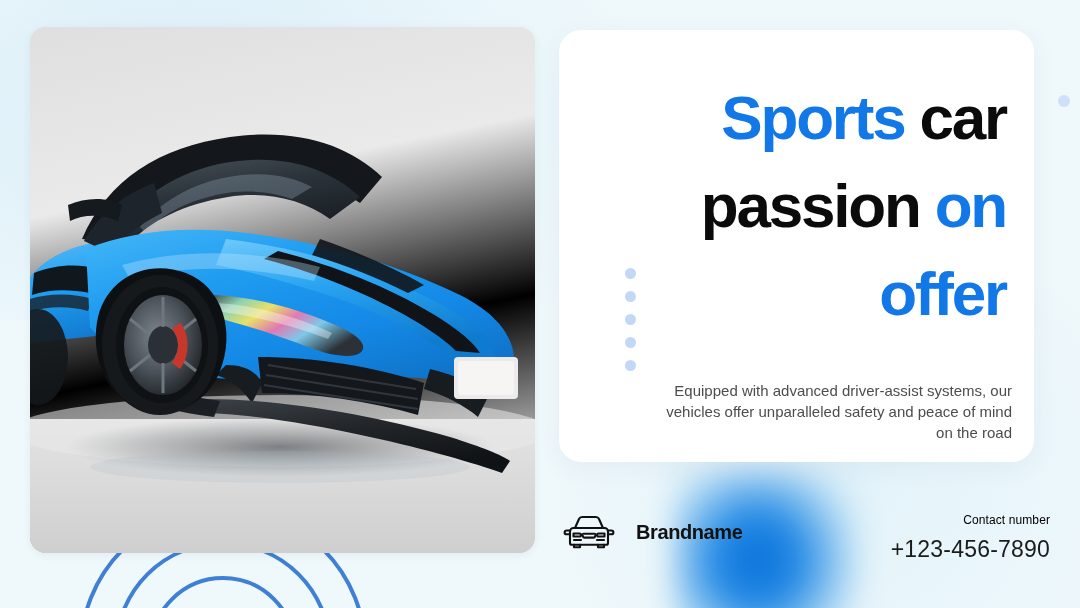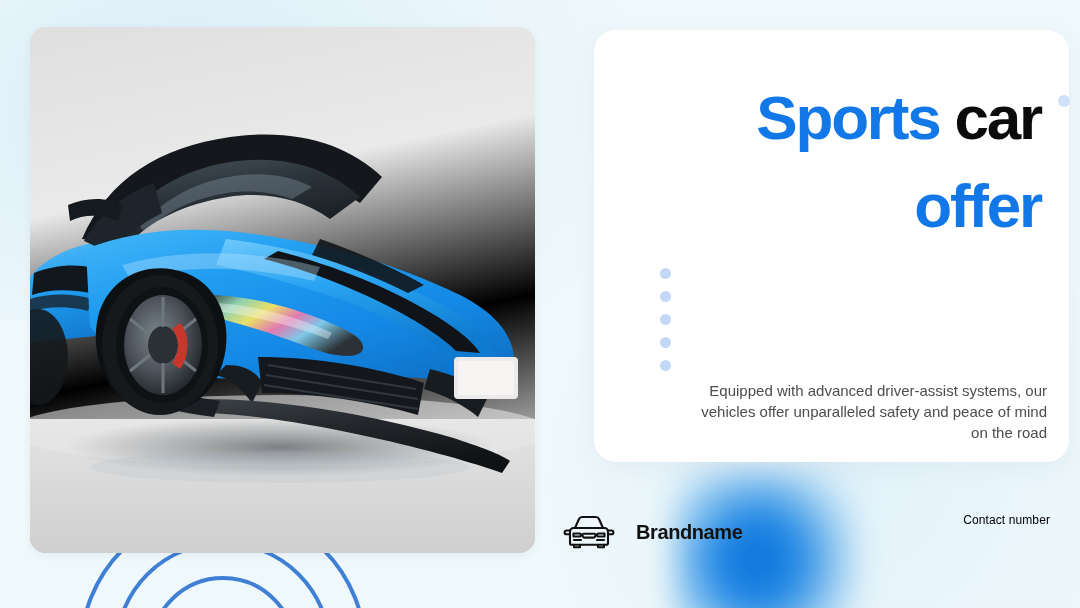--- a/index.html
+++ b/index.html
@@ -34,21 +34,21 @@
   .photo-card {
     position:absolute; left:30px; top:27px; width:505px; height:526px;
     border-radius:16px; overflow:hidden;
     background:linear-gradient(170deg,#dcdcdc 0%,#e3e3e3 22%,#eeeeee 55%,#e6e6e6 78%,#d9d9d9 100%);
     box-shadow:0 2px 10px rgba(40,60,80,0.06);
   }
   .photo-card svg { display:block; width:100%; height:100%; }
 
   
   .content-card {
-    position:absolute; left:594px; top:30px; width:475px; height:432px;
+    position:absolute; left:559px; top:30px; width:475px; height:432px;
     background:#ffffff; border-radius:22px;
     box-shadow:0 6px 26px rgba(60,90,120,0.06);
   }
   .headline {
     position:absolute; right:28px; top:44px; width:400px;
     text-align:right;
     font-size:62px; line-height:88px; font-weight:800;
     letter-spacing:-2.2px; color:#0b0b0b;
   }
   .headline .blue { color:#1278e8; }
@@ -262,20 +262,24 @@
 </div>
 
 <div class="content-card">
 
   <div class="headline">
     <span class="headline-line">
       <span class="blue">Sports</span>
       <span>car</span>
     </span>
     <span class="headline-line">
+      <span>passion</span>
+      <span class="blue">on</span>
+    </span>
+    <span class="headline-line">
       <span class="blue">offer</span>
     </span>
   </div>
 
   <div class="dot-column">
     <span class="dot"></span>
     <span class="dot"></span>
     <span class="dot"></span>
     <span class="dot"></span>
     <span class="dot"></span>
@@ -307,13 +311,14 @@
 
       <path d="M12 31.8 L12 34.2 L18 34.2 L18 31.8"></path>
       <path d="M36 31.8 L36 34.2 L42 34.2 L42 31.8"></path>
     </g>
   </svg>
   <span class="brand-name">Brandname</span>
 </div>
 
 <div class="contact">
   <div class="contact-label">Contact number</div>
+  <div class="contact-number">+123-456-7890</div>
 </div>
 
 </body></html>

